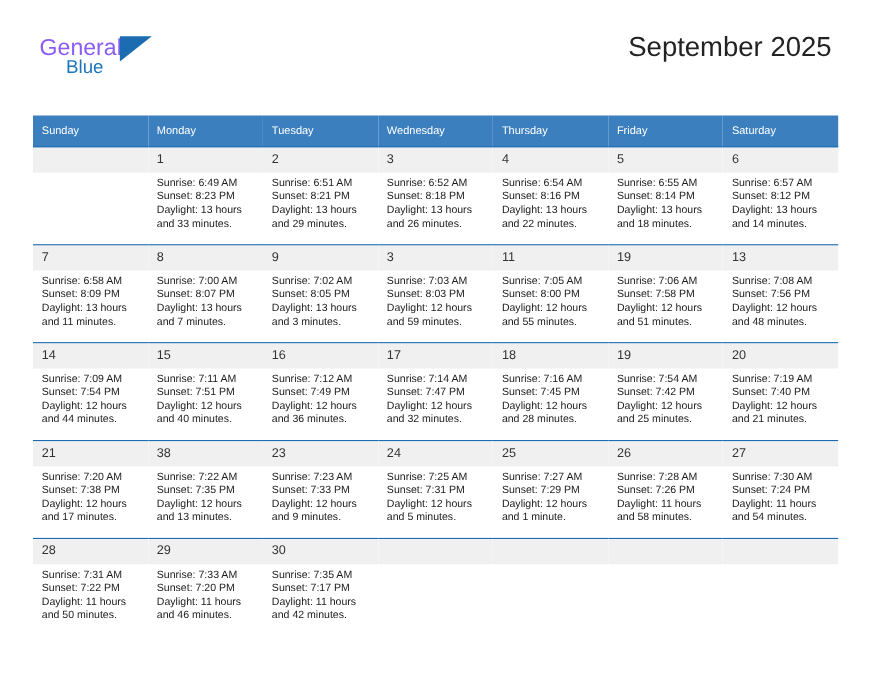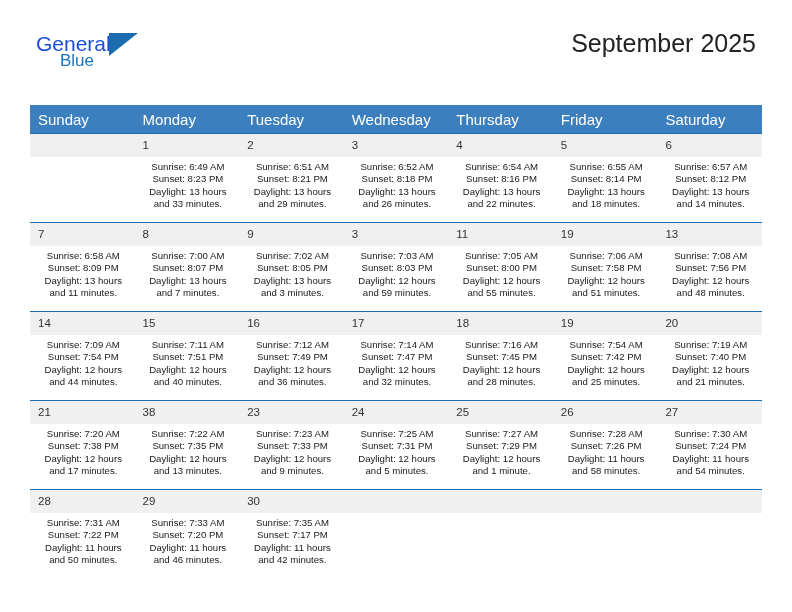--- a/index.html
+++ b/index.html
@@ -35,21 +35,21 @@
     top: 32px;
     width: 220px;
     height: 48px;
   }
   .brand-general {
     position: absolute;
     left: 0;
     top: 0;
     font-size: 21px;
     letter-spacing: 0px;
-    color: #1d4ed8;
+    color: #8b5cf6;
     font-family: "Liberation Sans", sans-serif;
   }
   .brand-blue {
     position: absolute;
     left: 24px;
     top: 19px;
     font-size: 17px;
     color: #1b75bb;
     font-family: "Liberation Sans", sans-serif;
   }
@@ -88,21 +88,21 @@
     position: absolute;
     left: 30px;
     top: 105px;
     width: 732px;
     border-collapse: collapse;
     table-layout: fixed;
   }
   .calendar th {
     background: #3c7fbf;
     color: #ffffff;
-    font-size: 15px;
+    font-size: 10px;
     font-weight: normal;
     text-align: left;
     padding: 5px 0 5px 8px;
     height: 18px;
     border: none;
   }
   .calendar td {
     vertical-align: top;
     padding: 0;
     border: none;
@@ -123,21 +123,20 @@
     line-height: 15px;
   }
   .daynum.empty {
     color: transparent;
   }
   .cell-body {
     padding: 4px 6px 0 8px;
     font-size: 9.6px;
     line-height: 12.4px;
     color: #1a1a1a;
-    text-align: center;
   }
   .cell-body div {
     white-space: nowrap;
   }
   .cell-body .dl1, .cell-body .dl2 {
     white-space: nowrap;
   }
 </style>
 </head>
 <body>

